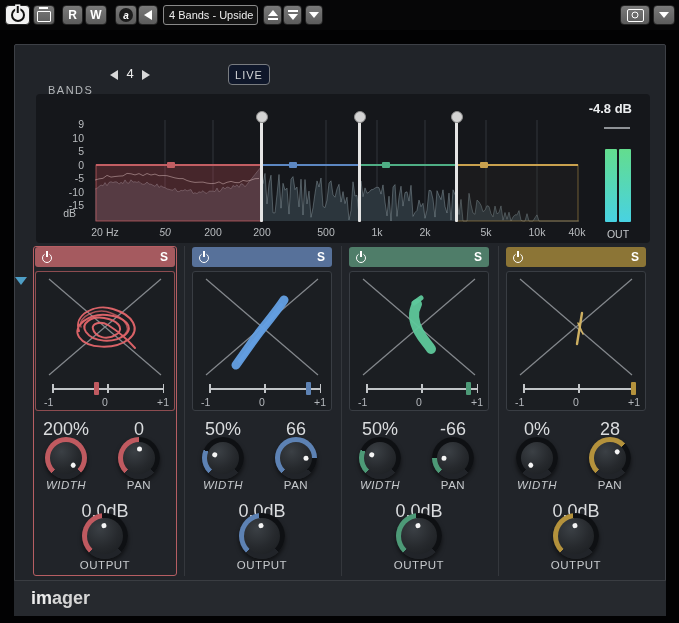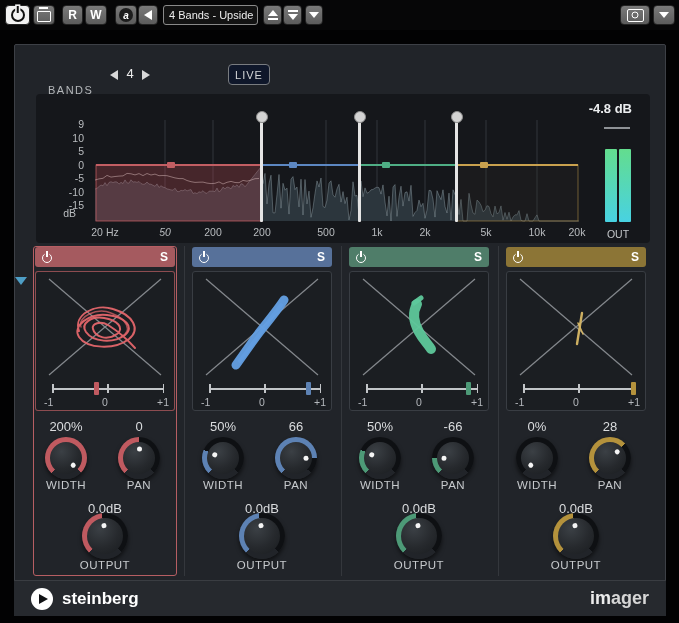--- a/index.html
+++ b/index.html
@@ -70,36 +70,36 @@
   .scope{position:absolute;top:25px;left:2px;width:140px;height:140px;background:#1b1e22;
         border:1px solid #393d43;border-radius:3px;box-sizing:border-box;}
   .band.sel .scope{border-color:rgba(190,95,100,.7);}
   .scope-svg{position:absolute;left:1px;top:1px;}
   .track{position:absolute;left:16px;top:116px;width:112px;height:1.5px;background:#c2c5c8;}
   .tick{position:absolute;top:112px;width:1.5px;height:9px;background:#c2c5c8;}
   .tick.tl{left:16px;}.tick.tm{left:71.3px;}.tick.tr{left:126.5px;}
   .marker{position:absolute;top:110px;width:5px;height:13px;border-radius:1px;background:var(--accent,#999);z-index:2;}
   .s-lbl{position:absolute;top:124px;font-size:10.5px;color:#b5b9bd;}
   .s-lbl.sl{left:8px;}.s-lbl.sm{left:0;right:0;text-align:center;}.s-lbl.sr{right:5px;}
-  .kv{position:absolute;top:173px;font-size:13px;color:#dadcde;text-align:center;}
+  .kv{position:absolute;top:173px;font-size:18px;color:#dadcde;text-align:center;}
   .kv-width{left:0;width:66px;}.kv-pan{left:73px;width:66px;}.kv-out{top:255px;left:39px;width:66px;}
   .knob{position:absolute;border-radius:50%;
         background:conic-gradient(from 225deg,var(--ac,#888) 0 var(--sweep,0deg),
                    #0e1013 var(--sweep,0deg) 270deg,#212429 270deg);
         box-shadow:0 3px 4px rgba(0,0,0,.55);}
   .knob-width{left:12px;top:191px;width:42px;height:42px;}
   .knob-pan{left:85px;top:191px;width:42px;height:42px;}
   .knob-out{left:49px;top:267px;width:46px;height:46px;}
   .cap{position:absolute;inset:5px;border-radius:50%;
         background:radial-gradient(circle at 36% 30%,#3b4045,#26292d 55%,#191c1f);}
   .dot{position:absolute;left:50%;top:50%;width:5px;height:5px;margin:-2.5px;border-radius:50%;
         background:#f5f5f5;transform:rotate(var(--angle,0deg)) translateY(-9.5px);}
   .knob-out .dot{transform:rotate(var(--angle,0deg)) translateY(-11px);}
   .kl{position:absolute;top:233px;font-size:11.5px;letter-spacing:.5px;color:#c6c9cc;text-align:center;}
-  .kl-width{left:0;width:66px;}.kl-pan{left:73px;width:66px;}.kl-out{top:313px;left:39px;width:66px;}
+  .kl-width{left:0;width:66px;font-style:italic;}.kl-pan{left:73px;width:66px;}.kl-out{top:313px;left:39px;width:66px;}
   
   .footer{position:absolute;left:14px;top:580px;width:652px;height:36px;background:#26292e;
         border-top:1px solid #3a3d42;box-sizing:border-box;display:flex;align-items:center;
         justify-content:space-between;padding:0 17px;}
   .brand{display:flex;align-items:center;}
   .sb-logo{width:22px;height:22px;border-radius:50%;background:#fff;display:flex;align-items:center;
         justify-content:center;margin-right:9px;}
   .sb-logo i{display:block;width:0;height:0;border-top:5.5px solid transparent;
         border-bottom:5.5px solid transparent;border-left:9px solid #101114;margin-left:3px;}
   .brand-name{font-size:17px;font-weight:700;color:#fff;}
@@ -209,21 +209,21 @@
 
   <span class="ftick" style="left:83px;">20 Hz</span>
   <span class="ftick" style="left:143px;font-style:italic;">50</span>
   <span class="ftick" style="left:191px;">200</span>
   <span class="ftick" style="left:240px;">200</span>
   <span class="ftick" style="left:304px;">500</span>
   <span class="ftick" style="left:355px;">1k</span>
   <span class="ftick" style="left:403px;">2k</span>
   <span class="ftick" style="left:464px;">5k</span>
   <span class="ftick" style="left:515px;">10k</span>
-  <span class="ftick" style="left:555px;">20k</span>
+  <span class="ftick" style="left:555px;">40k</span>
 
   <span class="out-level">-4.8 dB</span>
   <div class="peak-line"></div>
   <div class="meter" style="left:605px;"></div>
   <div class="meter" style="left:619px;"></div>
   <span class="out-label">OUT</span>
 
   <i class="collapse-tri"></i>
   <div class="divider" style="left:184px;"></div>
   <div class="divider" style="left:341px;"></div>
@@ -407,23 +407,17 @@
     <div class="kv kv-out">0.0dB</div>
     <div class="knob knob-out" style="--ac: #b4923c; --angle: -8deg; --sweep: 127deg;">
         <div class="cap">
           <i class="dot"></i>
         </div>
       </div>
     <div class="kl kl-out">OUTPUT</div>
   </section>
 
   <div class="footer">
-    <div class="brand">
-      <span class="sb-logo">
-          <i></i>
-        </span>
-      <span class="brand-name">steinberg</span>
-    </div>
     <div class="product">
       <b>im</b><span>ager</span>
     </div>
   </div>
 </div>
 
 </body></html>

